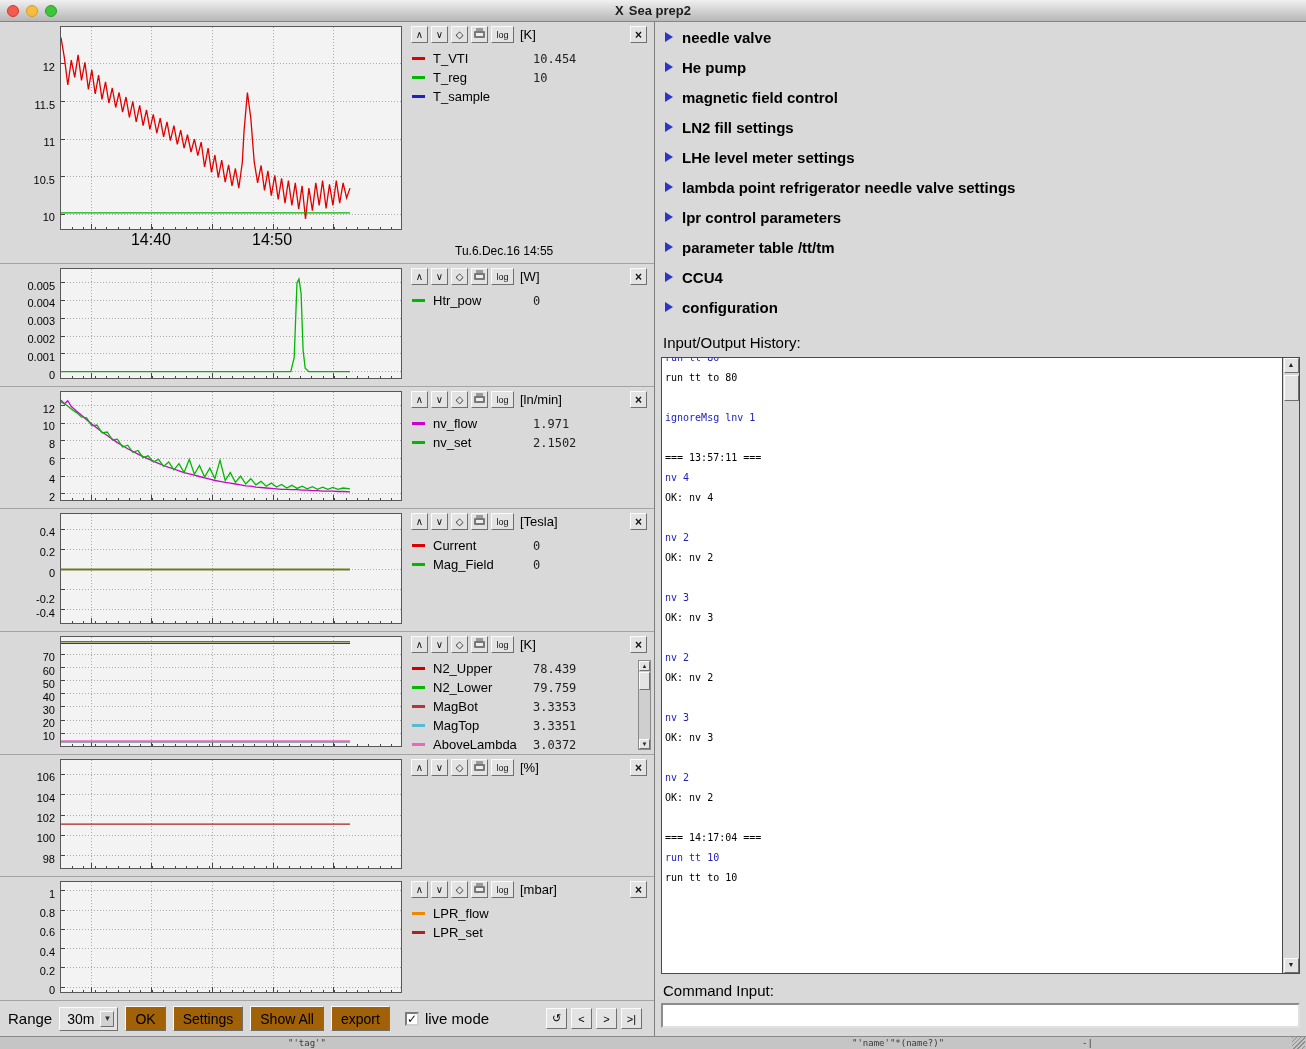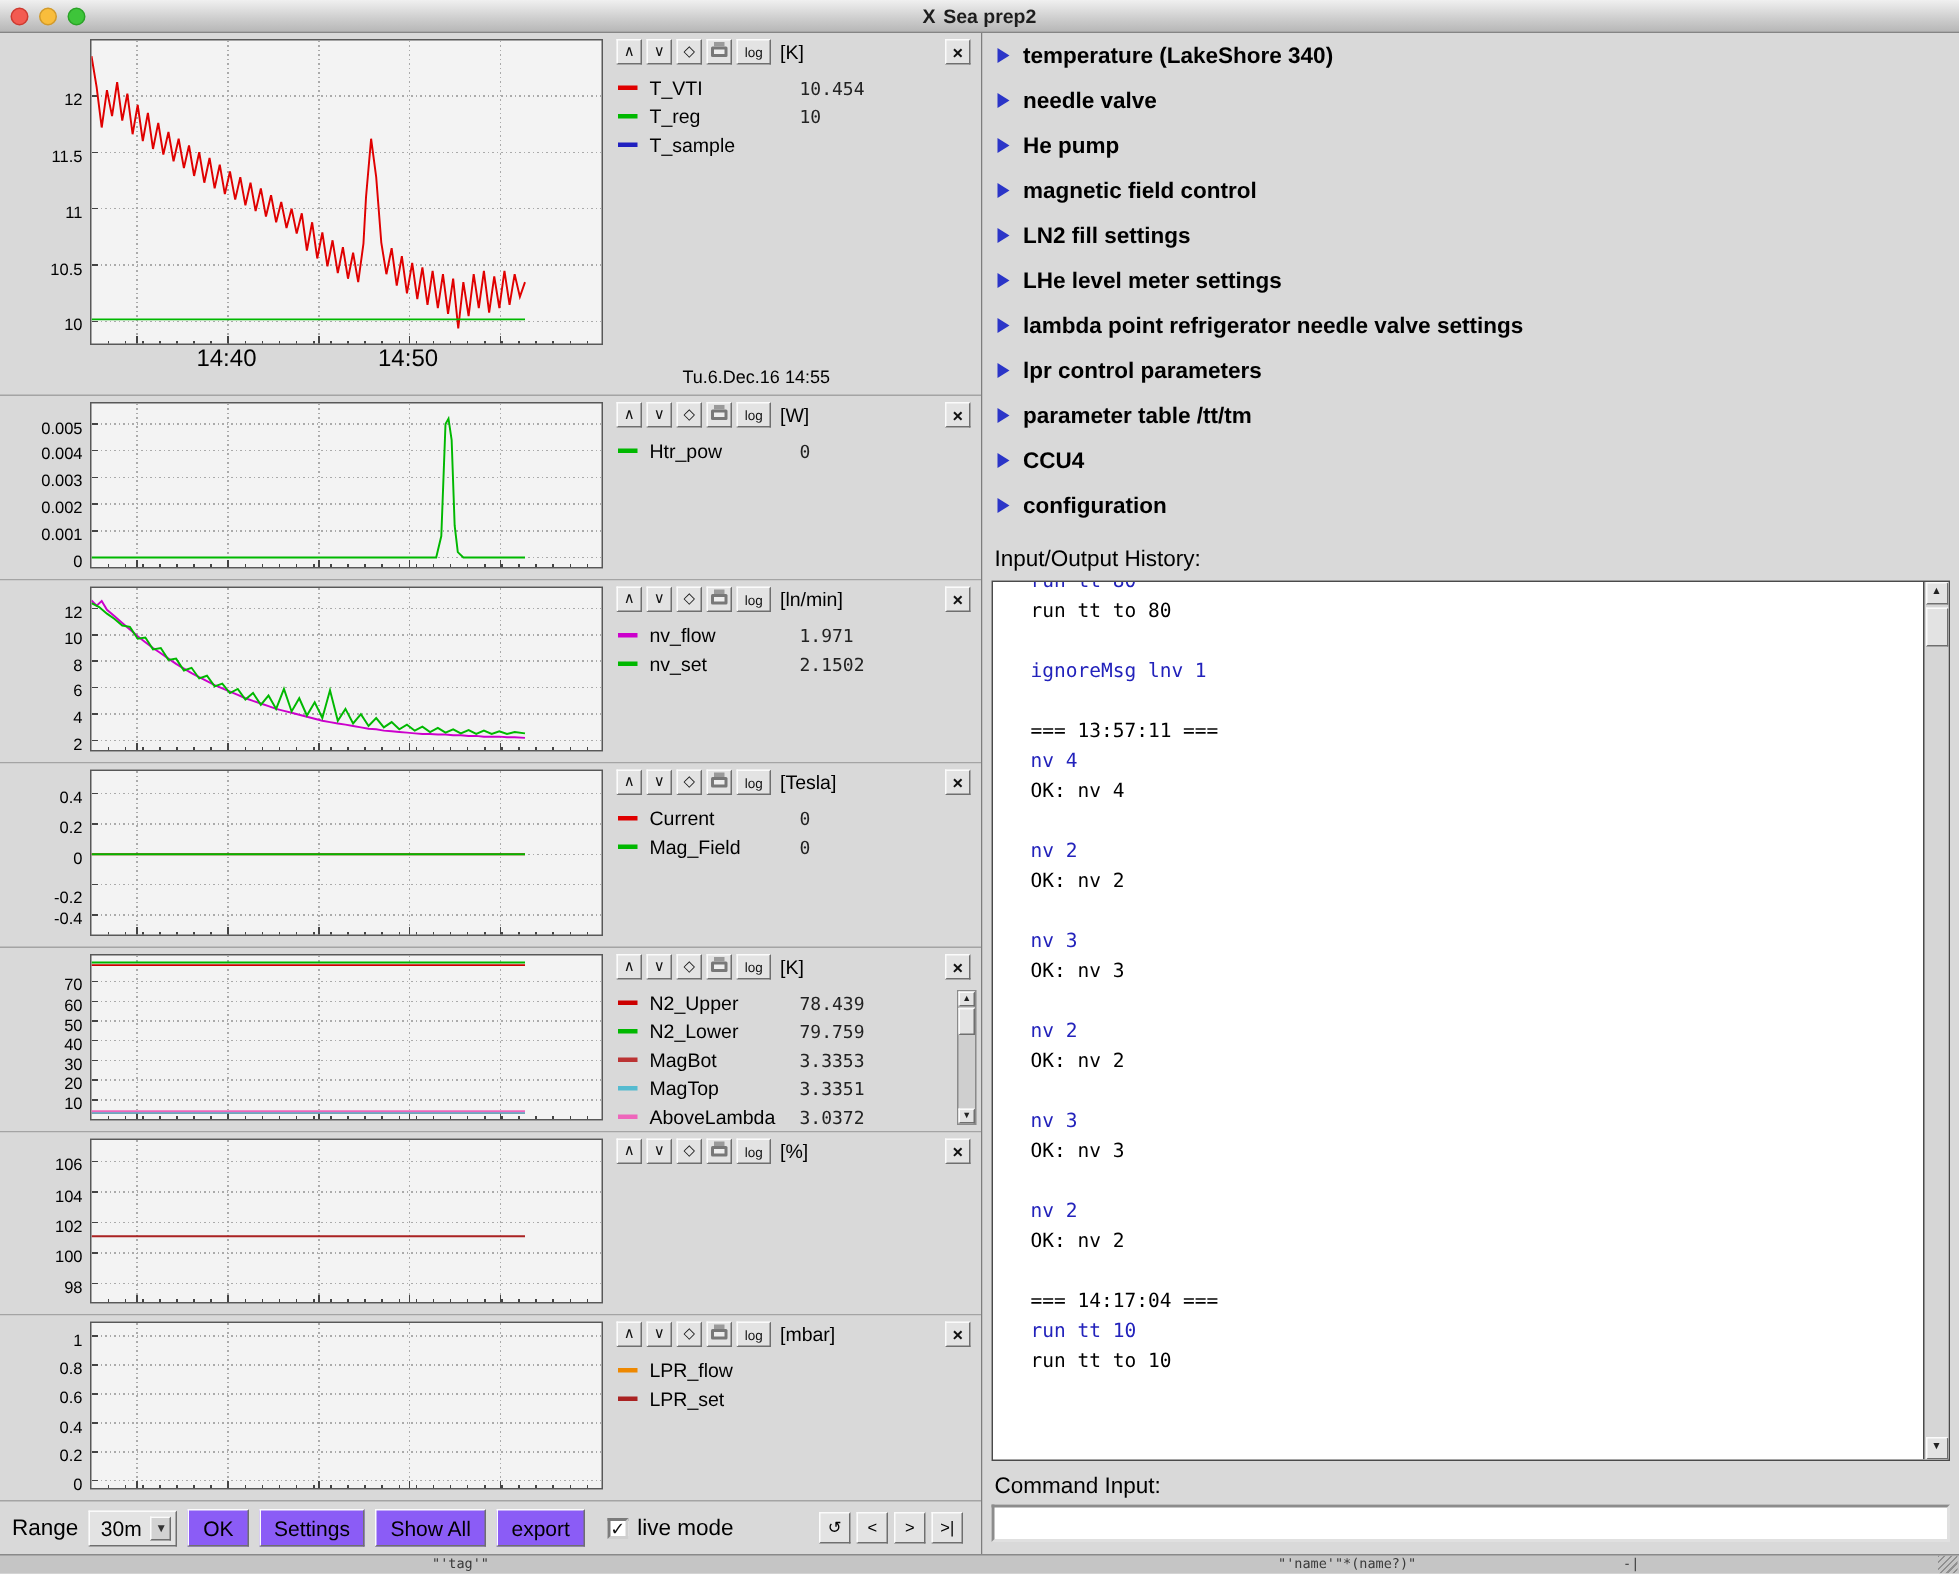--- a/index.html
+++ b/index.html
@@ -48,37 +48,37 @@
 .legsb-arrow{width:11px;height:10px;background:#e3e3e3;border:1px solid;border-color:#fbfbfb #6f6f6f #6f6f6f #fbfbfb;font-size:6px;line-height:8px;text-align:center;color:#222;}
 .legsb-thumb{width:11px;height:18px;background:#e3e3e3;border:1px solid;border-color:#fbfbfb #6f6f6f #6f6f6f #fbfbfb;margin-top:1px;}
 .legsb-spacer{flex:1;}
 
 
 .bottombar{flex:1;display:flex;align-items:center;gap:7px;padding:0 8px;background:#d9d9d9;}
 .range-label{font-size:15px;}
 .combo{display:flex;align-items:center;height:24px;background:#e3e3e3;border:1px solid;border-color:#fbfbfb #6f6f6f #6f6f6f #fbfbfb;padding:0 3px 0 7px;gap:6px;cursor:default;}
 .combo .cv{font-size:14px;}
 .combo .ca{font-size:8px;background:#d2d2d2;border:1px solid;border-color:#fbfbfb #6f6f6f #6f6f6f #fbfbfb;width:14px;height:16px;display:flex;align-items:center;justify-content:center;color:#333;}
-.bbtn{height:25px;padding:0 9px;font-size:14px;background:#8b5cf6;border:1px solid;border-color:#fbfbfb #6f6f6f #6f6f6f #fbfbfb;font-family:inherit;color:#000;}
+.bbtn{height:25px;padding:0 9px;font-size:14px;background:#a16207;border:1px solid;border-color:#fbfbfb #6f6f6f #6f6f6f #fbfbfb;font-family:inherit;color:#000;}
 .chk{display:flex;align-items:center;gap:6px;margin-left:8px;}
 .chkbox{width:14px;height:14px;background:#fff;border:2px inset #cfcfcf;font-size:12px;line-height:10px;text-align:center;font-weight:bold;color:#111;}
 .chk-label{font-size:15px;}
 .navgrp{margin-left:auto;display:flex;gap:4px;margin-right:4px;}
 .navbtn{width:21px;height:21px;font-size:11px;background:#e3e3e3;border:1px solid;border-color:#fbfbfb #6f6f6f #6f6f6f #fbfbfb;display:flex;align-items:center;justify-content:center;padding:0;font-family:inherit;color:#000;}
 
 
 .rp-header{display:flex;align-items:center;gap:12px;padding:8px 8px 4px 8px;}
 .rp-title{font-size:24px;font-weight:bold;letter-spacing:0.5px;}
 .xbtn{background:#e3e3e3;border:1px solid;border-color:#fbfbfb #6f6f6f #6f6f6f #fbfbfb;font-size:14px;height:26px;padding:0 9px;font-family:inherit;color:#000;}
 .sect{display:flex;align-items:center;height:30px;padding-left:10px;}
 .tri{width:0;height:0;border-left:8px solid #2b35c8;border-top:5px solid transparent;border-bottom:5px solid transparent;margin-right:9px;flex:none;}
 .sect-label{font-size:15px;font-weight:bold;white-space:nowrap;}
 .io-label{font-size:15px;margin:12px 0 6px 8px;}
 .histbox{flex:1;margin:0 6px;background:#fff;border:1px solid #4a4a4a;position:relative;overflow:hidden;}
-.histtext{font-family:"DejaVu Sans Mono",monospace;font-size:13px;line-height:20px;padding-left:25px;margin-top:-10px;white-space:pre;color:#000;}
+.histtext{font-family:"DejaVu Sans Mono",monospace;font-size:10px;line-height:20px;padding-left:3px;margin-top:-10px;white-space:pre;color:#000;}
 .hline.cmd{color:#2222bb;}
 .vsb{position:absolute;top:0;right:0;bottom:0;width:17px;background:#d6d6d6;border-left:1px solid #4a4a4a;display:flex;flex-direction:column;align-items:center;}
 .vsb-arrow{width:15px;height:15px;background:#e3e3e3;border:1px solid;border-color:#fbfbfb #6f6f6f #6f6f6f #fbfbfb;font-size:7px;line-height:12px;text-align:center;color:#222;flex:none;}
 .vsb-thumb{width:15px;height:26px;background:#e3e3e3;border:1px solid;border-color:#fbfbfb #6f6f6f #6f6f6f #fbfbfb;margin-top:2px;flex:none;}
 .vsb-spacer{flex:1;}
 .cmd-label{font-size:15px;margin:8px 0 4px 8px;}
 .cmd-input{height:25px;margin:0 6px 8px 6px;border:2px inset #e0e0e0;background:#fff;font-family:"DejaVu Sans Mono",monospace;font-size:13px;padding:0 5px;}
 
 
 .bottomstrip{height:13px;background:#c5c5c5;border-top:1px solid #8a8a8a;position:relative;overflow:hidden;font-family:"DejaVu Sans Mono",monospace;font-size:9px;color:#3a3a3a;}
@@ -773,24 +773,20 @@
           <button class="navbtn">&gt;</button>
           <button class="navbtn">&gt;|</button>
         </div>
     </div>
   </div>
 
   <div class="right-col">
     <div id="sections">
         <div class="sect">
           <span class="tri"></span>
-          <span class="sect-label">temperature (LakeShore 340)</span>
-        </div>
-        <div class="sect">
-          <span class="tri"></span>
           <span class="sect-label">needle valve</span>
         </div>
         <div class="sect">
           <span class="tri"></span>
           <span class="sect-label">He pump</span>
         </div>
         <div class="sect">
           <span class="tri"></span>
           <span class="sect-label">magnetic field control</span>
         </div>

